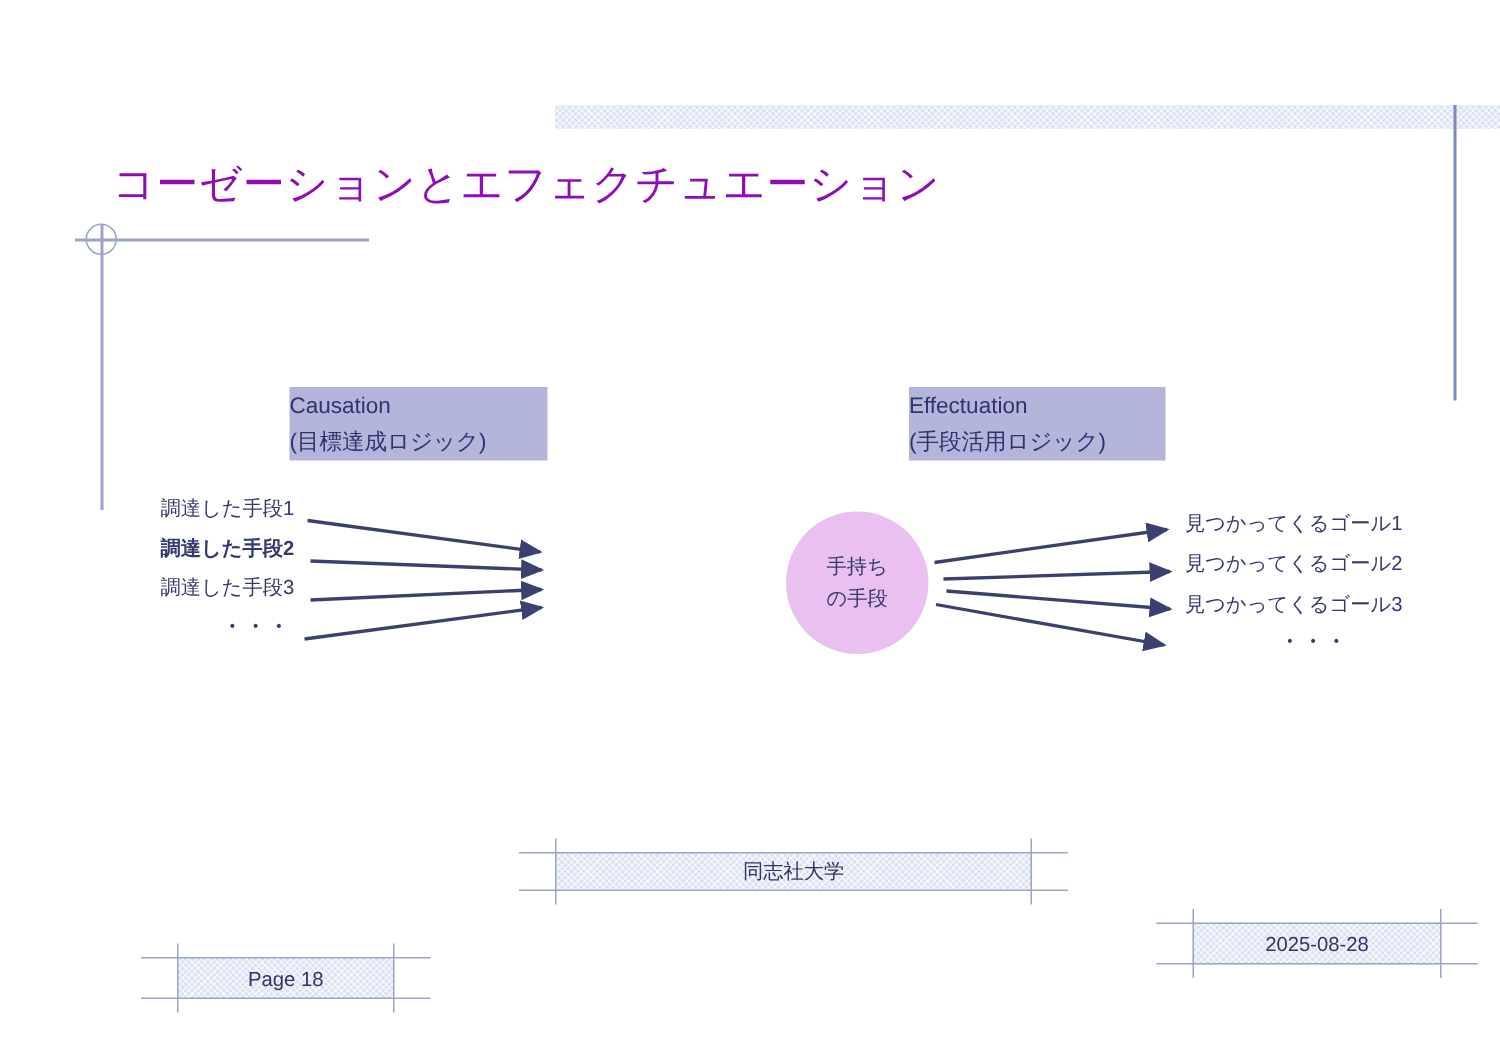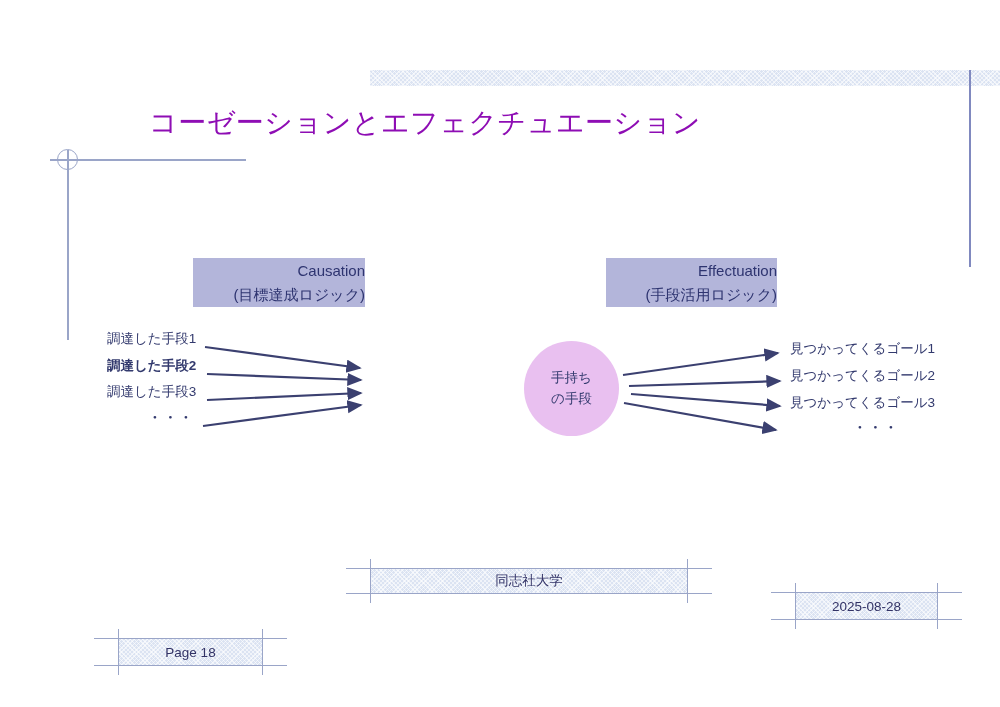--- a/index.html
+++ b/index.html
@@ -21,33 +21,33 @@
     background-color:var(--footerBg);
     background-image:
       repeating-linear-gradient(45deg, rgba(255,255,255,.6) 0 1px, transparent 1px 3px),
       repeating-linear-gradient(135deg, rgba(255,255,255,.6) 0 1px, transparent 1px 3px);
   }
   .top-vline{position:absolute;left:969px;top:70px;width:1.5px;height:197px;background:var(--barLine);}
 
   
   .title{
     position:absolute;left:75px;top:104px;width:700px;
-    font-size:28px;letter-spacing:.5px;color:var(--title);font-weight:500;text-align:center;
+    font-size:28px;letter-spacing:.5px;color:var(--title);font-weight:500;
   }
   .orn-hline{position:absolute;left:50px;top:159px;width:196px;height:1.5px;background:var(--ornament);}
   .orn-vline{position:absolute;left:67px;top:150px;width:1.5px;height:190px;background:var(--ornament);}
   .orn-circle{
     position:absolute;left:57px;top:149px;width:21px;height:21px;border-radius:50%;
     border:1.4px solid var(--ornament);background:transparent;
   }
 
   
   .label-box{
     position:absolute;height:49px;display:flex;flex-direction:column;
-    align-items:flex-end;justify-content:center;
+    align-items:flex-start;justify-content:center;
     background:var(--labelBoxBg);color:var(--labelBoxText);
     font-size:15px;line-height:1.55;text-align:center;
   }
   .label-box.causation{left:193px;top:258px;width:172px;}
   .label-box.effectuation{left:606px;top:258px;width:171px;}
 
   
   .bubble{
     position:absolute;border-radius:50%;background:var(--circleBg);
     display:flex;align-items:center;justify-content:center;text-align:center;
@@ -77,21 +77,21 @@
   .footer-box::before{
     content:'';position:absolute;left:-24px;right:-24px;top:0;bottom:0;
     border-top:1px solid var(--ornament);border-bottom:1px solid var(--ornament);
   }
   .footer-box::after{
     content:'';position:absolute;top:-9px;bottom:-9px;left:0;right:0;
     border-left:1px solid var(--ornament);border-right:1px solid var(--ornament);
   }
   .footer-box.page{left:118px;top:594px;width:145px;height:28px;margin-top:44px;}
   .footer-box.org{left:370px;top:568px;width:318px;height:26px;}
-  .footer-box.date{left:795px;top:592px;width:143px;height:28px;}
+  .footer-box.date{left:795px;top:615px;width:166px;height:28px;}
 </style>
 </head>
 <body>
 
 <div class="slide">
 
   <div class="top-bar"></div>
   <div class="top-vline"></div>
 
   <h1 class="title">コーゼーションとエフェクチュエーション</h1>

